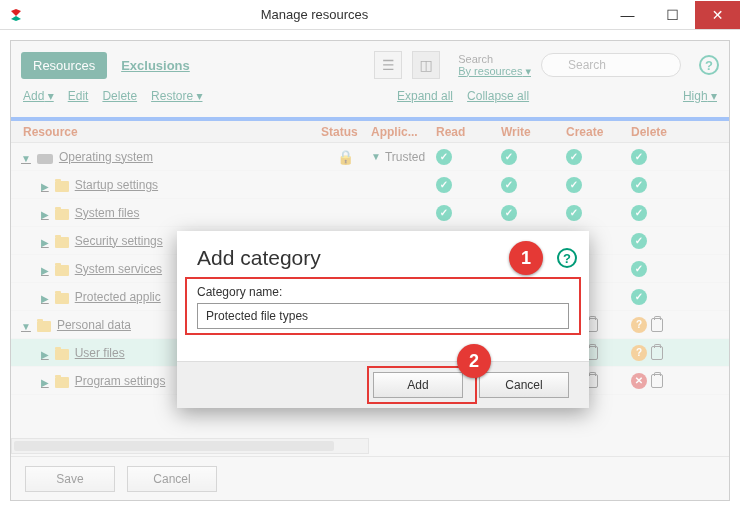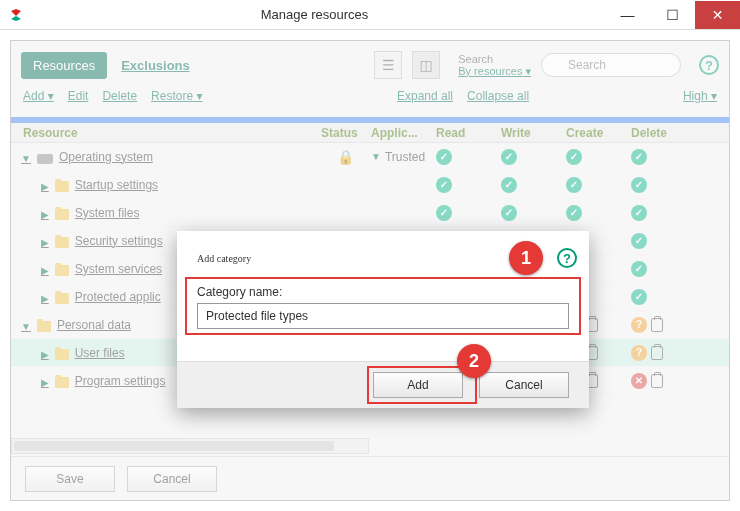--- a/index.html
+++ b/index.html
@@ -31,21 +31,21 @@
   .searchwrap .sicon { position:absolute; left:8px; top:5px; color:#888; font-size:12px;}
   .helpcirc { width:20px; height:20px; border:2px solid #009b77; border-radius:50%; color:#009b77; display:flex;align-items:center;justify-content:center; font-size:13px; font-weight:bold; margin-left:8px;}
 
   
   .subbar { display:flex; height:28px; padding:0 12px; gap:14px; font-size:12px; }
   .subbar .glink { color:#006d55; text-decoration:underline; }
   .subbar .split { width:360px; flex-shrink:0; display:flex; gap:14px; }
   .subbar .rightlinks { display:flex; gap:14px; }
 
   
-  .colhdr { display:flex; height:26px; background:#ebebeb; border-top:6px solid #3b82f6; border-bottom:1px solid #d0d0d0; font-size:12px; color:#4d7c0f; font-weight:600; }
+  .colhdr { display:flex; height:26px; background:#ebebeb; border-top:4px solid #3b82f6; border-bottom:1px solid #d0d0d0; font-size:12px; color:#c2410c; font-weight:600; }
   .colhdr .l { width:310px; padding-left:12px; display:flex; align-items:center; }
   .colhdr .st { width:50px; display:flex; align-items:center; }
   .colhdr .c { width:65px; display:flex; align-items:center; }
 
   
   .rows { position:relative; }
   .row { display:flex; height:28px; align-items:center; font-size:12px; color:#333; border-bottom:1px solid #eee;}
   .row.sel { background:#c9ede3; }
   .row .l { width:310px; display:flex; align-items:flex-end; gap:6px; padding-left:10px;text-decoration:underline; }
   .row .l.ind1 { padding-left:30px; }
@@ -74,21 +74,21 @@
   
   .footer { position:absolute; left:0; right:0; bottom:0; height:44px; border-top:1px solid #d0d0d0; background:#f4f4f4; display:flex; align-items:center; gap:12px; padding:0 14px;}
   .btn { width:90px; height:26px; border:1px solid #aaa; background:linear-gradient(#fdfdfd,#e8e8e8); font-size:12px; color:#333; display:flex; align-items:center; justify-content:center;}
 
   
   .dim { position:absolute; inset:0; background:rgba(250,250,250,0.55); }
 
   
   .modal { position:absolute; left:166px; top:190px; width:412px; background:#fff; box-shadow:0 6px 20px rgba(0,0,0,0.35); }
   .modal .mhead { display:flex; align-items:center; padding:10px 12px 4px 20px;}
-  .modal .mtitle { font-size:10px; color:#333; flex:1;font-family:Liberation Serif, serif;}
+  .modal .mtitle { font-size:21px; color:#333; flex:1;}
   .modal .mbody { padding:6px 20px 32px 20px; position:relative;}
   .modal .mlabel { font-size:12px; color:#333; margin-bottom:4px; display:block;}
   .modal input.mfield { width:100%; height:26px; border:1px solid #999; padding:0 8px; font-size:12px; color:#333;}
   .modal .mfoot { background:#efefef; border-top:1px solid #ddd; padding:10px 20px; display:flex; justify-content:flex-end; gap:16px; position:relative;}
   .redbox { border:2.5px solid #e53935; position:absolute; pointer-events:none;}
   .marker { position:absolute; width:34px; height:34px; border-radius:50%; background:#e53935; color:#fff; display:flex; align-items:center; justify-content:center; font-size:18px; font-weight:600; box-shadow:0 1px 3px rgba(0,0,0,0.4); z-index:5;}
 </style>
 </head>
 <body>
 

